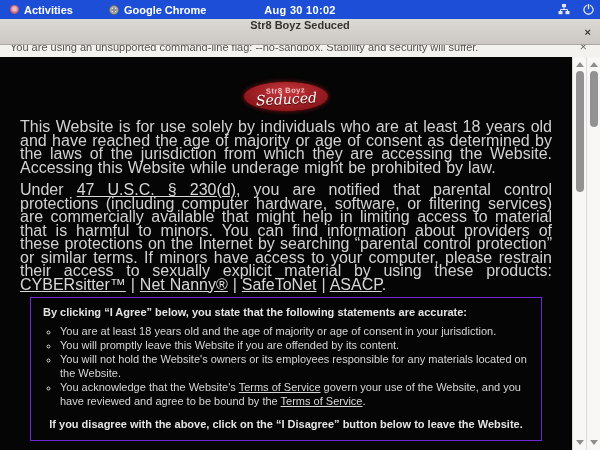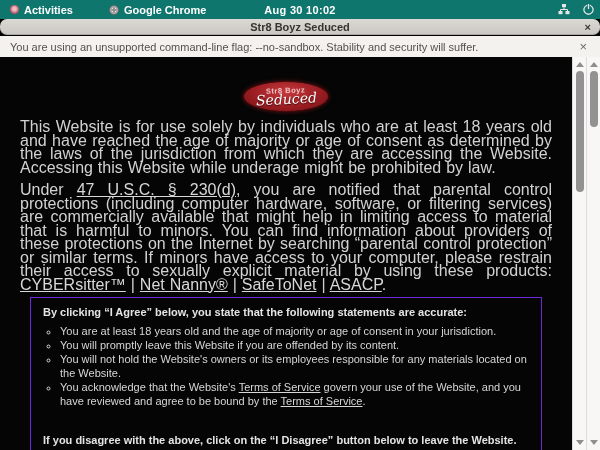--- a/index.html
+++ b/index.html
@@ -5,46 +5,46 @@
   * { margin:0; padding:0; box-sizing:border-box; }
   html,body { width:600px; height:450px; }
   body {
     position:relative; overflow:hidden; background:#000;
     font-family:"Liberation Sans","DejaVu Sans",sans-serif;
   }
 
   
   .topbar {
     position:absolute; top:0; left:0; right:0; height:19px;
-    background:#0f766e; color:#fff; display:flex; align-items:center;
+    background:#1d4ed8; color:#fff; display:flex; align-items:center;
     font-size:11px; font-weight:bold; z-index:30;
   }
   .tb-item { display:flex; align-items:center; gap:5px; padding:0 6px; height:100%; cursor:default; }
   .tb-activities { margin-left:4px; }
   .tb-chrome { margin-left:24px; }
   .activities-dot {
     width:9px; height:9px; border-radius:50%;
     background:radial-gradient(circle at 50% 45%, #f0b9c4 25%, #c06070 60%, #8e3a49);
   }
   .chrome-dot {
     width:10px; height:10px; border-radius:50%;
     background:radial-gradient(circle, #909090 0 30%, #e8e8e8 32% 42%, #a9a9a9 44%);
     border:1px solid #6f6f6f;
   }
   .tb-clock { position:absolute; left:50%; transform:translateX(-50%); letter-spacing:.3px; }
   .tb-right { position:absolute; right:6px; display:flex; align-items:center; gap:13px; }
   .tb-right svg { display:block; }
 
   
   .titlebar {
-    position:absolute; top:19px; left:0; right:0; height:16px;
+    position:absolute; top:19px; left:0; right:0; height:26px;
     background:linear-gradient(#dcd9d5,#cbc8c3);
     border-bottom:1px solid #aaa7a2;
-    display:flex; align-items:center; justify-content:center;
-    font-size:11px; font-weight:bold; color:#36332f; z-index:29;border-radius:7px;
+    display:flex; align-items:flex-start; justify-content:center;
+    font-size:11px; font-weight:bold; color:#36332f; z-index:29;
   }
   .titlebar-close {
     position:absolute; right:9px; top:0; height:100%;
     display:flex; align-items:center; color:#3c3936; font-size:11px; font-weight:bold; cursor:default;
   }
 
   
   .infobar {
     position:absolute; top:36px; left:0; right:0; height:21px;
     background:#f4f2ef; color:#55504b; font-size:11px;
@@ -86,21 +86,21 @@
   .para.second { margin-top:9px; }
   .content a { color:#d8d8d8; text-decoration:underline; cursor:pointer; }
 
   .agree-box {
     margin:6px 10px 0; border:1px solid #6d28d9; padding:7px 12px 9px;
     font-size:11px; line-height:14px; color:#d6d6d6;
   }
   .agree-intro { font-weight:bold; color:#e4e4e4; }
   .agree-list { margin-top:5px; padding-left:17px; list-style:circle; }
   .agree-list li { line-height:14px; }
-  .disagree-note { display:block; margin-top:25px; font-weight:bold; color:#e4e4e4; }
+  .disagree-note { display:block; margin-top:9px; font-weight:bold; color:#e4e4e4;text-align:center; }
   .date-line { margin-top:8px; color:#d6d6d6; }
 
   
   .sb {
     position:absolute; top:57px; bottom:0; width:14px;
     background:#f8f7f6; border-left:1px solid #dcdcdc; z-index:20;
   }
   .sb-inner { right:14px; }
   .sb-outer { right:0; }
   .sb-arrow { position:absolute; left:3px; width:0; height:0; border-left:4px solid transparent; border-right:4px solid transparent; }

